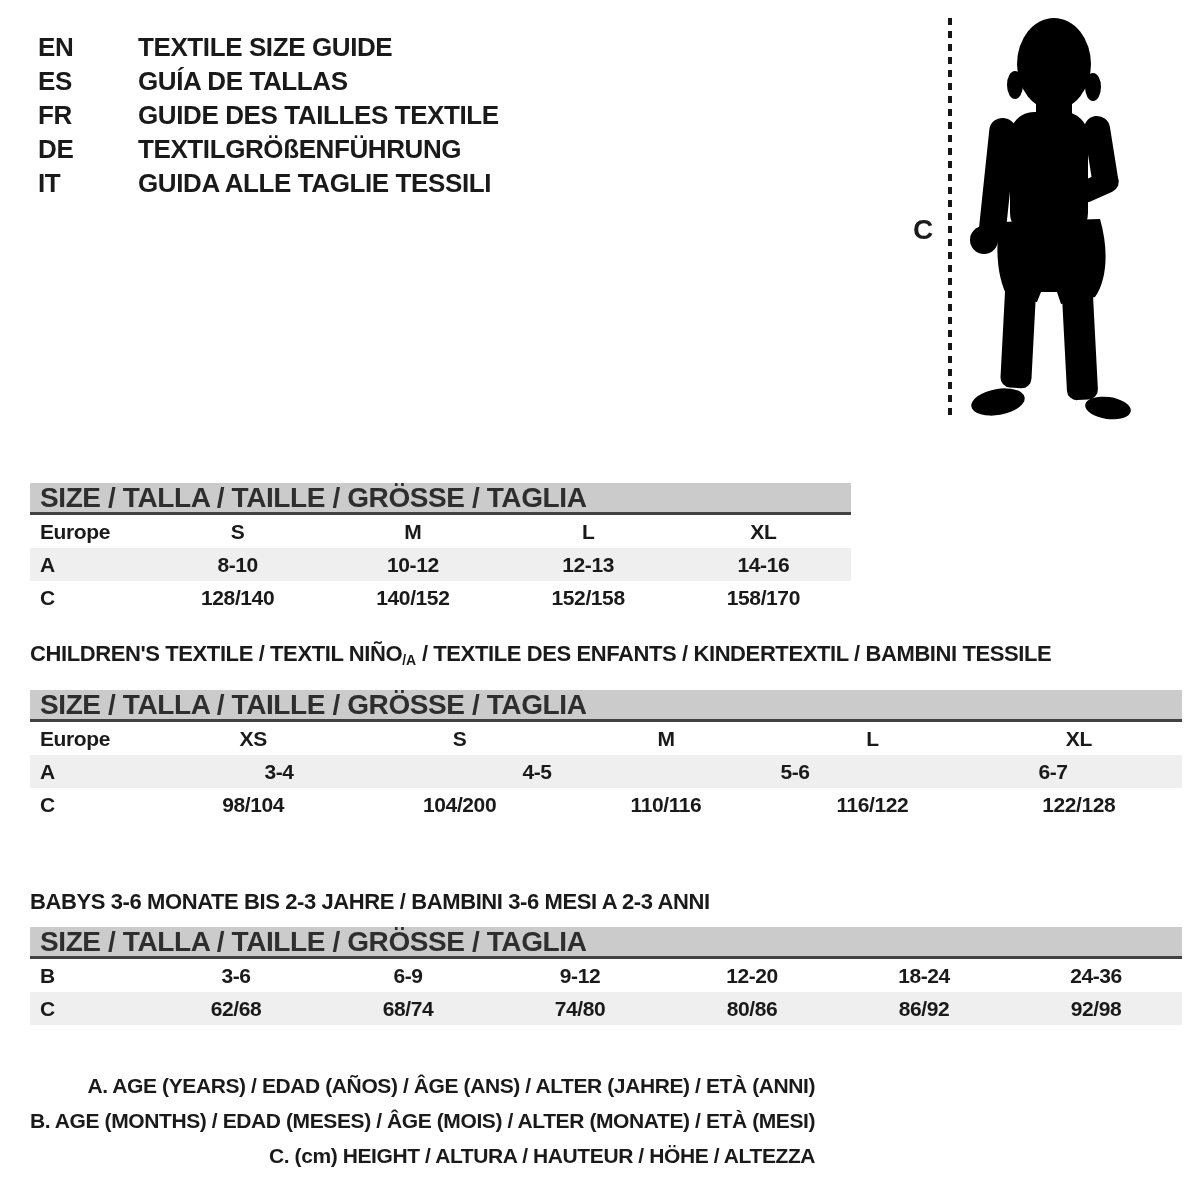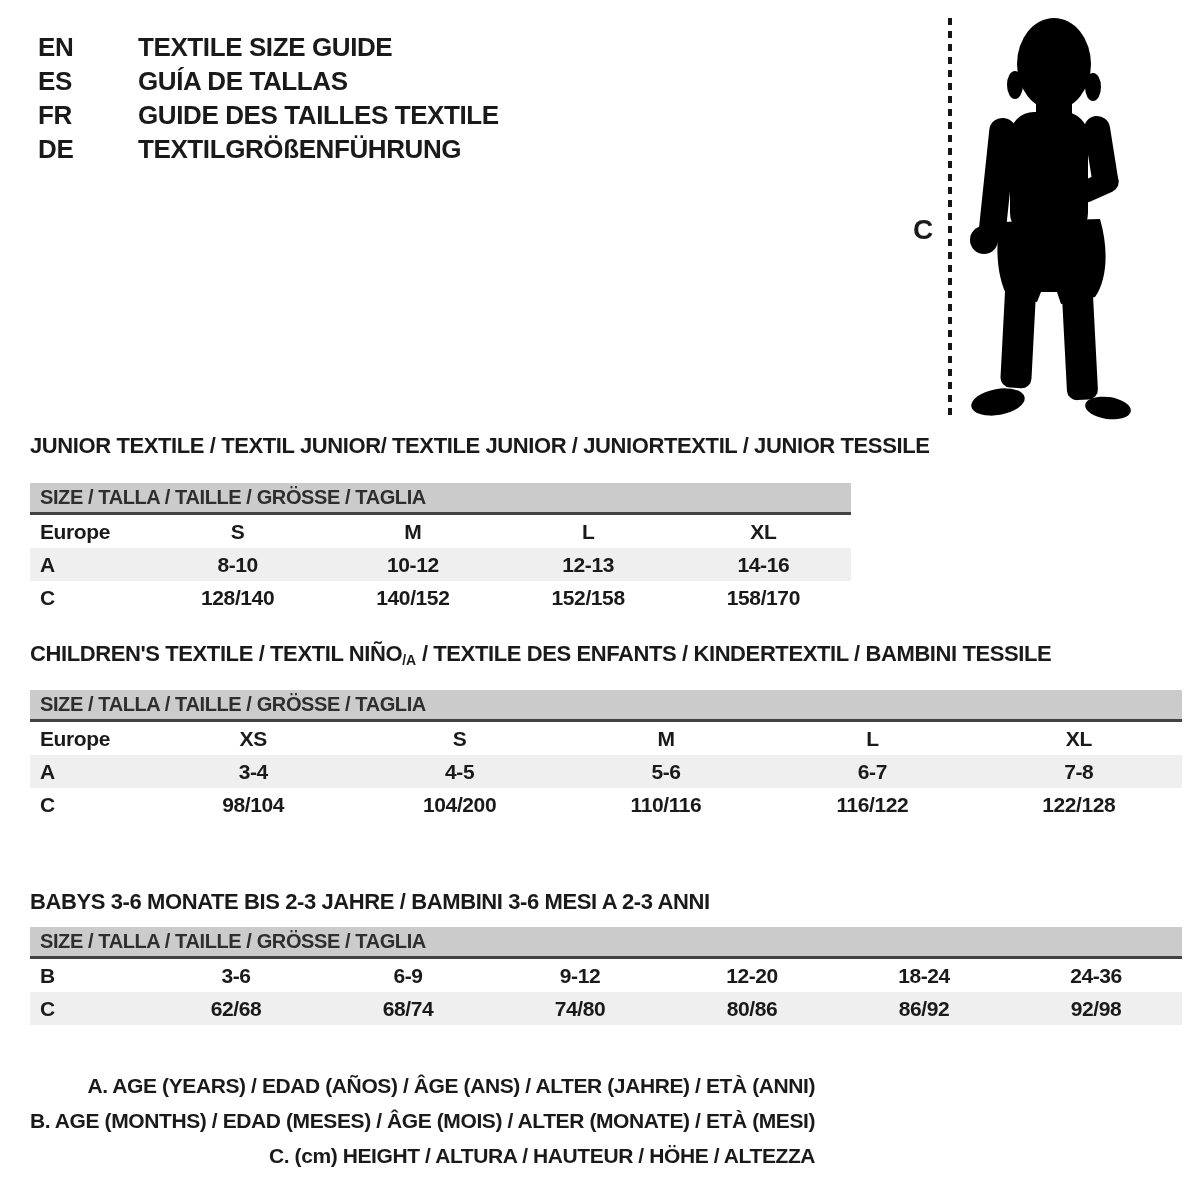--- a/index.html
+++ b/index.html
@@ -20,21 +20,21 @@
   }
   .measure-label{position:absolute;left:913px;top:214px;font-size:28px;}
   .silhouette{position:absolute;left:960px;top:12px;}
   
   .sec-title{position:absolute;left:30px;font-size:22px;white-space:nowrap;}
   .sub-small{font-size:14px;position:relative;top:4px;letter-spacing:0;}
   
   .size-table{position:absolute;left:30px;}
   .st-header{
     background:#cbcbcb;border-bottom:3px solid #424242;
-    height:29px;line-height:29px;padding-left:10px;font-size:20px;color:#2e2e2e;
+    height:29px;line-height:29px;padding-left:10px;font-size:28px;color:#2e2e2e;
   }
   .st-row{display:flex;height:33px;line-height:33px;font-size:21px;}
   .st-row.shaded{background:#efefef;}
   .st-label{width:110px;padding-left:10px;}
   .st-cell{flex:1;text-align:center;}
   
   .footnotes{position:absolute;left:30px;top:1068px;text-align:right;}
   .footnote{line-height:35px;font-size:21px;white-space:nowrap;}
 </style>
 </head>
@@ -52,20 +52,24 @@
       <span class="lang-label">GUÍA DE TALLAS</span>
     </div>
     <div class="lang-row">
       <span class="lang-code">FR</span>
       <span class="lang-label">GUIDE DES TAILLES TEXTILE</span>
     </div>
     <div class="lang-row">
       <span class="lang-code">DE</span>
       <span class="lang-label">TEXTILGRÖßENFÜHRUNG</span>
     </div>
+    <div class="lang-row">
+      <span class="lang-code">IT</span>
+      <span class="lang-label">GUIDA ALLE TAGLIE TESSILI</span>
+    </div>
   </div>
 
   <div class="measure-line"></div>
   <div class="measure-label">C</div>
   <svg class="silhouette" width="178" height="408" viewBox="0 0 178 408" fill="#000000">
     <ellipse cx="94" cy="52" rx="37" ry="46"></ellipse>
     <ellipse cx="55" cy="73" rx="8" ry="14"></ellipse>
     <ellipse cx="133" cy="75" rx="8" ry="14"></ellipse>
     <rect x="76" y="86" width="36" height="24"></rect>
     <rect x="50" y="100" width="78" height="125" rx="24"></rect>
@@ -73,21 +77,20 @@
     <circle cx="24" cy="228" r="14"></circle>
     <rect x="123" y="104" width="26" height="75" rx="13" transform="rotate(-9 136 110)"></rect>
     <rect x="114" y="158" width="46" height="22" rx="11" transform="rotate(-24 150 172)"></rect>
     <path d="M40,210 L140,207 C149,238 147,268 135,285 L101,292 L97,280 L81,280 L77,290 L48,286 C37,266 35,236 40,210 Z"></path>
     <rect x="45" y="268" width="31" height="108" rx="10" transform="rotate(3 60 280)"></rect>
     <rect x="102" y="272" width="31" height="116" rx="10" transform="rotate(-3 117 284)"></rect>
     <ellipse cx="38" cy="390" rx="27" ry="13" transform="rotate(-10 38 390)"></ellipse>
     <ellipse cx="148" cy="396" rx="23" ry="11" transform="rotate(8 148 396)"></ellipse>
   </svg>
 
-  <div class="sec-title" style="top:433px;">JUNIOR TEXTILE / TEXTIL JUNIOR/ TEXTILE JUNIOR / JUNIORTEXTIL / JUNIOR TESSILE</div>
   <div class="size-table" style="top:483px;width:821px;">
     <div class="st-header">SIZE / TALLA / TAILLE / GRÖSSE / TAGLIA</div>
     <div class="st-row">
       <span class="st-label">Europe</span>
       <span class="st-cell">S</span>
       <span class="st-cell">M</span>
       <span class="st-cell">L</span>
       <span class="st-cell">XL</span>
     </div>
     <div class="st-row shaded">
@@ -118,21 +121,20 @@
       <span class="st-cell">M</span>
       <span class="st-cell">L</span>
       <span class="st-cell">XL</span>
     </div>
     <div class="st-row shaded">
       <span class="st-label">A</span>
       <span class="st-cell">3-4</span>
       <span class="st-cell">4-5</span>
       <span class="st-cell">5-6</span>
       <span class="st-cell">6-7</span>
-      <span class="st-cell">7-8</span>
     </div>
     <div class="st-row">
       <span class="st-label">C</span>
       <span class="st-cell">98/104</span>
       <span class="st-cell">104/200</span>
       <span class="st-cell">110/116</span>
       <span class="st-cell">116/122</span>
       <span class="st-cell">122/128</span>
     </div>
   </div>

